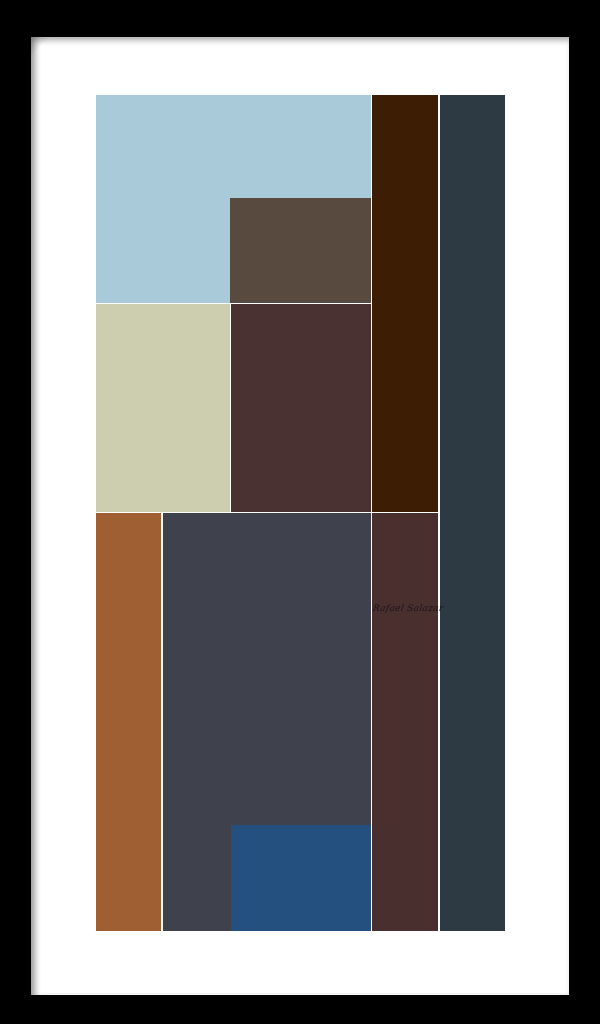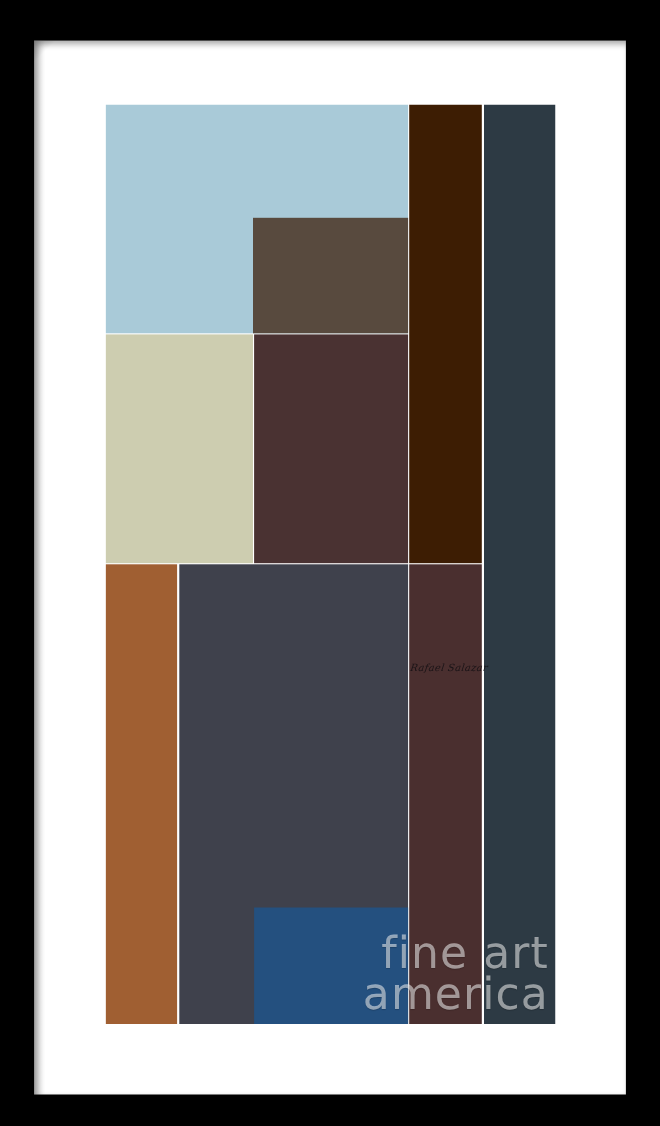--- a/index.html
+++ b/index.html
@@ -103,19 +103,15 @@
     <div class="blk" title="Plum Brown" style="left: 135px; top: 209px; width: 140px; height: 208px; background: rgb(74, 50, 50);"></div>
     <div class="blk" title="Dark Brown Column" style="left: 276px; top: 0px; width: 66px; height: 417px; background: rgb(61, 29, 3);"></div>
     <div class="blk" title="Dark Slate Column" style="left: 344px; top: 0px; width: 65px; height: 836px; background: rgb(45, 58, 68);"></div>
     <div class="blk" title="Sienna Orange" style="left: 0px; top: 418px; width: 65px; height: 418px; background: rgb(160, 95, 50);"></div>
     <div class="blk" title="Charcoal Gray" style="left: 67px; top: 418px; width: 208px; height: 418px; background: rgb(63, 65, 76);"></div>
     <div class="blk" title="Deep Maroon" style="left: 276px; top: 418px; width: 66px; height: 418px; background: rgb(74, 47, 47);"></div>
     <div class="blk" title="Navy Blue" style="left: 135px; top: 730px; width: 140px; height: 106px; background: rgb(36, 80, 127);"></div>
 
     <div id="signature" style="left: 277px; top: 508px;">Rafael Salazar</div>
 
-    <div id="watermark">
-      <span class="wm-line">fine art</span>
-      <span class="wm-line">america</span>
-    </div>
 
   </div>
 </div>
 
 </body></html>

